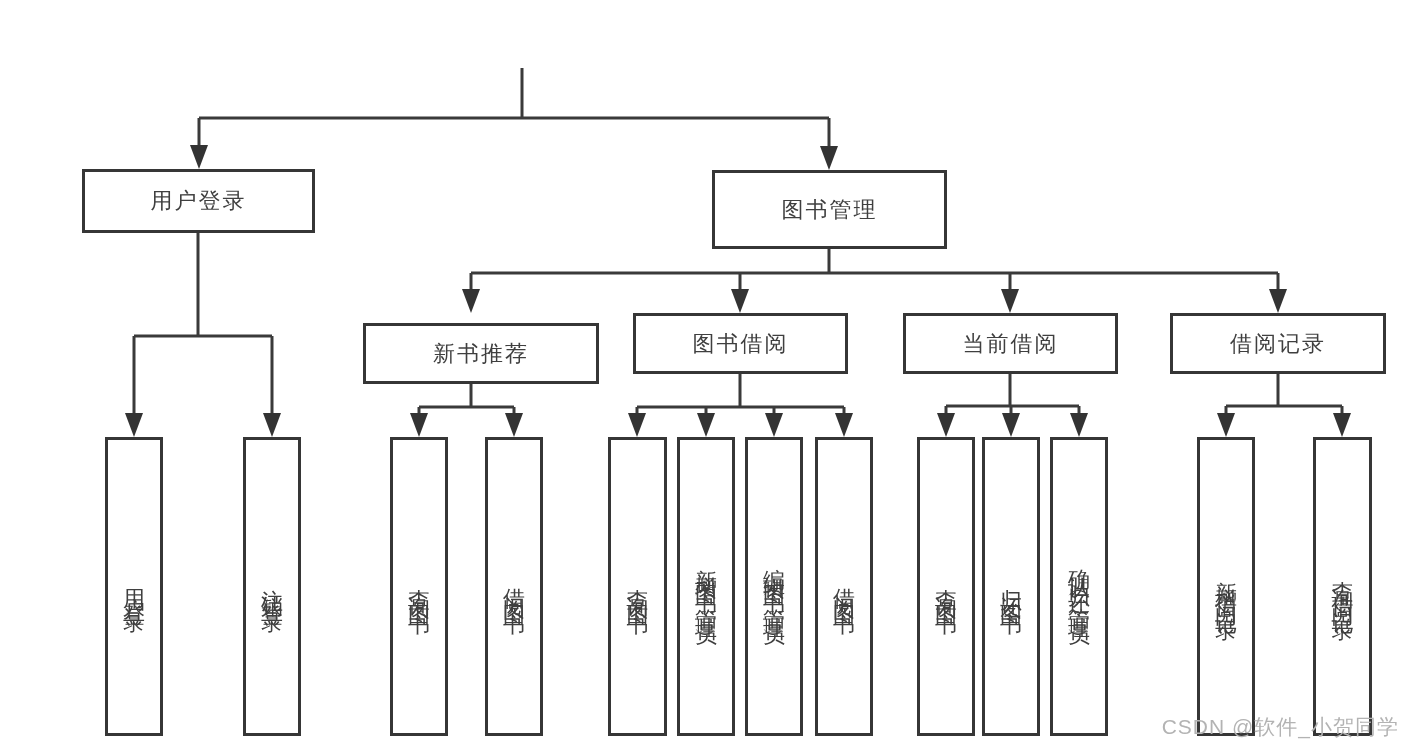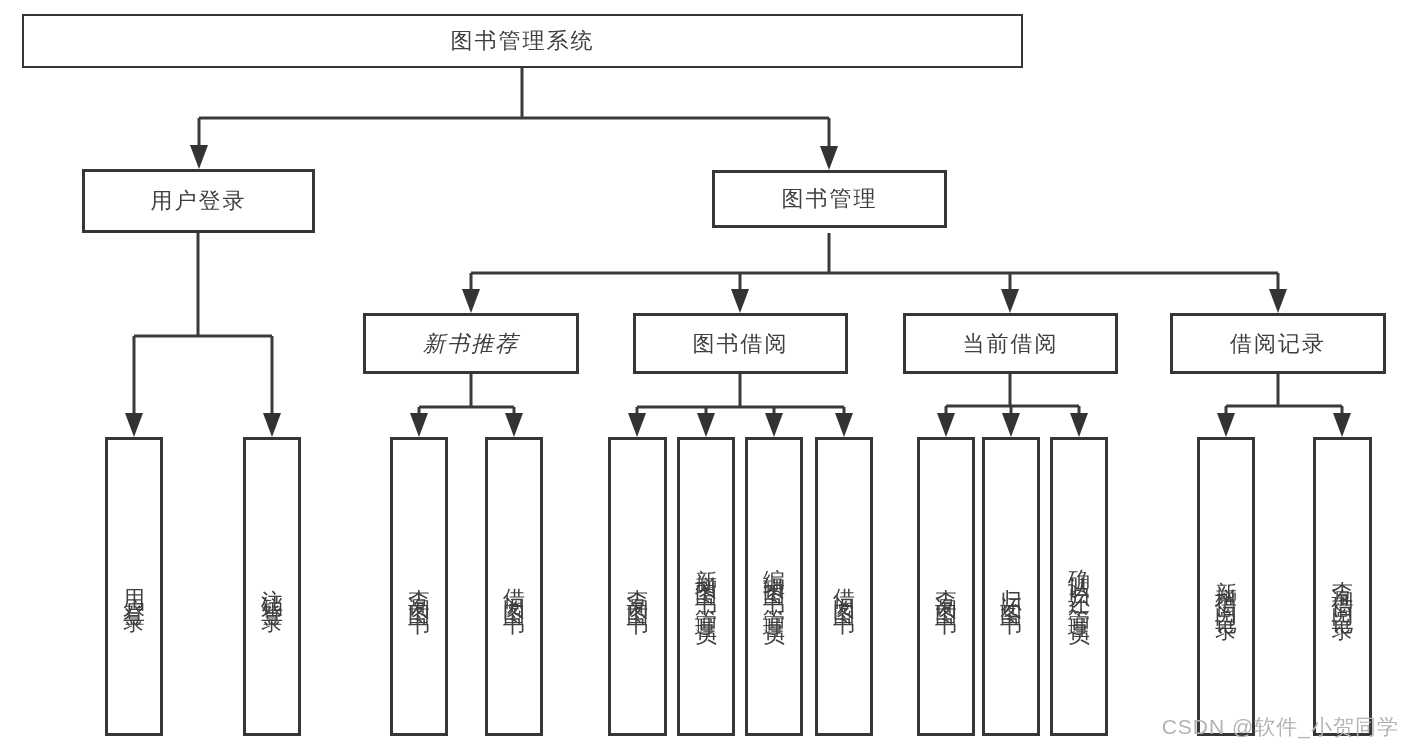--- a/index.html
+++ b/index.html
@@ -99,32 +99,29 @@
       <polygon points="765,413 783,413 774,437"></polygon>
       <polygon points="835,413 853,413 844,437"></polygon>
       <polygon points="937,413 955,413 946,437"></polygon>
       <polygon points="1002,413 1020,413 1011,437"></polygon>
       <polygon points="1070,413 1088,413 1079,437"></polygon>
       <polygon points="1217,413 1235,413 1226,437"></polygon>
       <polygon points="1333,413 1351,413 1342,437"></polygon>
     </g>
   </svg>
 
-  <div class="node root" style="left:22px; top:14px; width:1001px; height:54px;">
-    <span>图书管理系统</span>
-  </div>
 
   <div class="node" style="left:82px; top:169px; width:233px; height:64px;">
     <span>用户登录</span>
   </div>
-  <div class="node" style="left:712px; top:170px; width:235px; height:58px;">
+  <div class="node" style="left:712px; top:170px; width:235px; height:79px;">
     <span>图书管理</span>
   </div>
 
-  <div class="node" style="left:363px; top:313px; width:216px; height:61px;font-style:italic;">
+  <div class="node" style="left:363px; top:323px; width:236px; height:61px;">
     <span>新书推荐</span>
   </div>
   <div class="node" style="left:903px; top:313px; width:215px; height:61px;">
     <span>当前借阅</span>
   </div>
   <div class="node" style="left:633px; top:313px; width:215px; height:61px;">
     <span>图书借阅</span>
   </div>
   <div class="node" style="left:1170px; top:313px; width:216px; height:61px;">
     <span>借阅记录</span>

